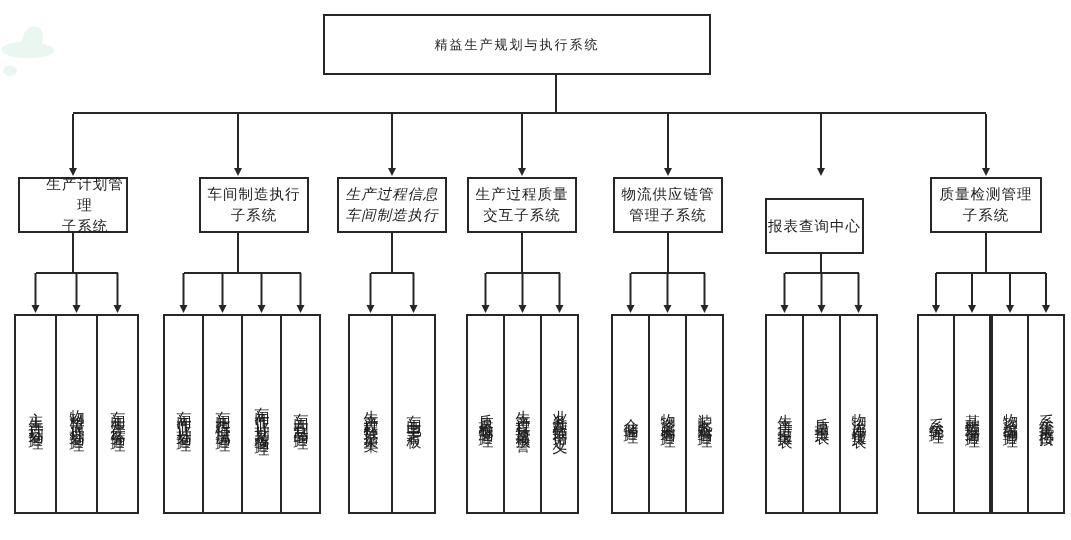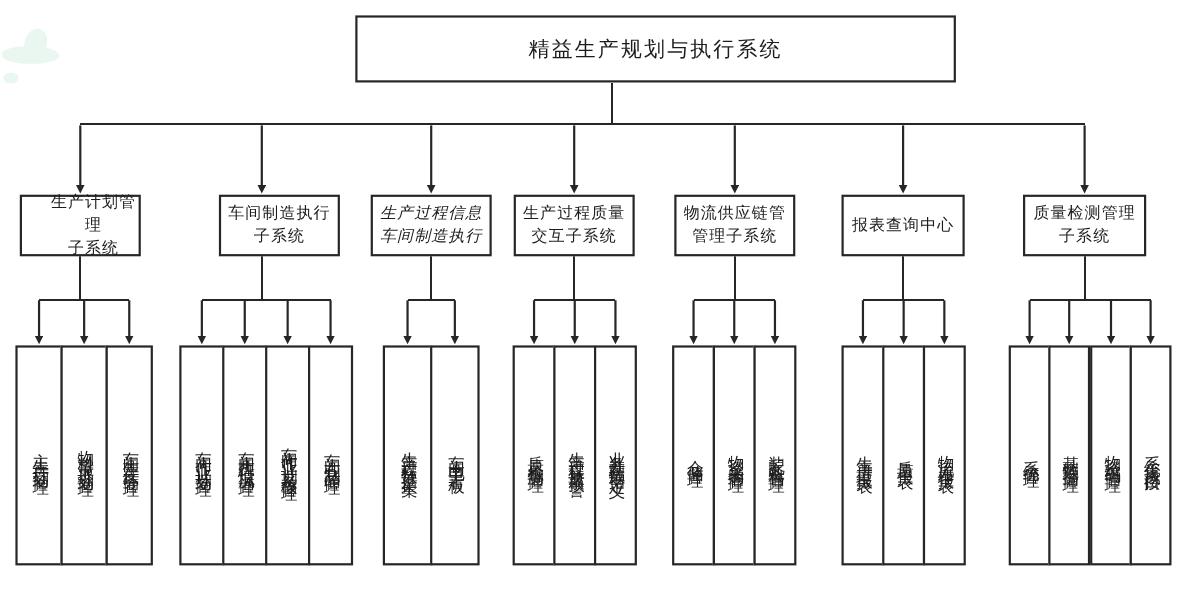--- a/index.html
+++ b/index.html
@@ -9,29 +9,29 @@
   }
   .watermark{position:absolute;background:#eaf6f0;}
   .wm1{left:2px;top:42px;width:52px;height:16px;border-radius:45% 55% 50% 50%;}
   .wm2{left:22px;top:26px;width:20px;height:30px;border-radius:50% 50% 40% 60%;transform:rotate(18deg);}
   .wm3{left:3px;top:66px;width:14px;height:10px;border-radius:50%;}
   .connectors{position:absolute;left:0;top:0;}
   .node{
     position:absolute;box-sizing:border-box;border:2px solid #262626;background:#ffffff;
     display:flex;flex-direction:column;align-items:center;justify-content:center;text-align:center;
   }
-  .root{left:323px;top:14px;width:546px;height:61px;font-size:19px;letter-spacing:2px;text-align:right;}
+  .root{left:323px;top:14px;width:388px;height:61px;font-size:13px;letter-spacing:2px;text-align:right;}
   .l2{top:177px;height:56px;font-size:14.5px;line-height:21px;letter-spacing:1px;}
   .l2 .ln{display:block;}
   .p0{left:18px;width:110px;padding-left:24px;}
   .p1{left:183px;width:110px;margin-left:16px;}
   .p2{left:337px;width:110px;font-style:italic;}
   .p3{left:467px;width:110px;}
   .p4{left:613px;width:110px;}
-  .p5{left:765px;width:112px;}
+  .p5{left:765px;width:99px;margin-top:21px;}
   .p6{left:930px;width:112px;}
   .group{position:absolute;top:314px;display:flex;}
   .vbox{
     box-sizing:border-box;border:2px solid #262626;background:#ffffff;height:200px;
     display:flex;align-items:center;justify-content:center;
   }
   .vbox + .vbox{margin-left:-2px;}
   .vtext{
     writing-mode:vertical-rl;text-orientation:upright;
     font-size:15px;letter-spacing:4px;line-height:1;white-space:nowrap;

